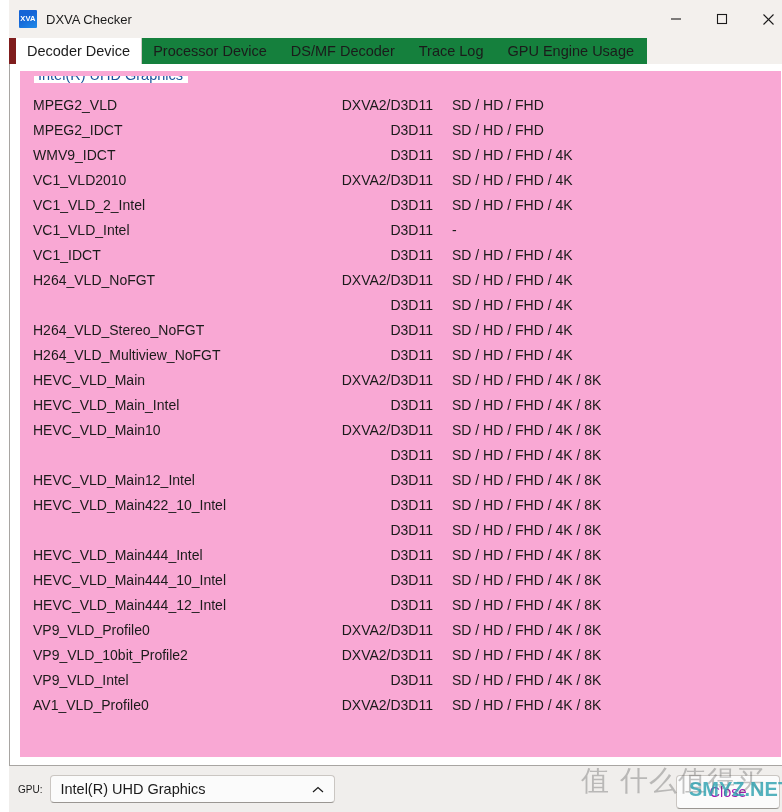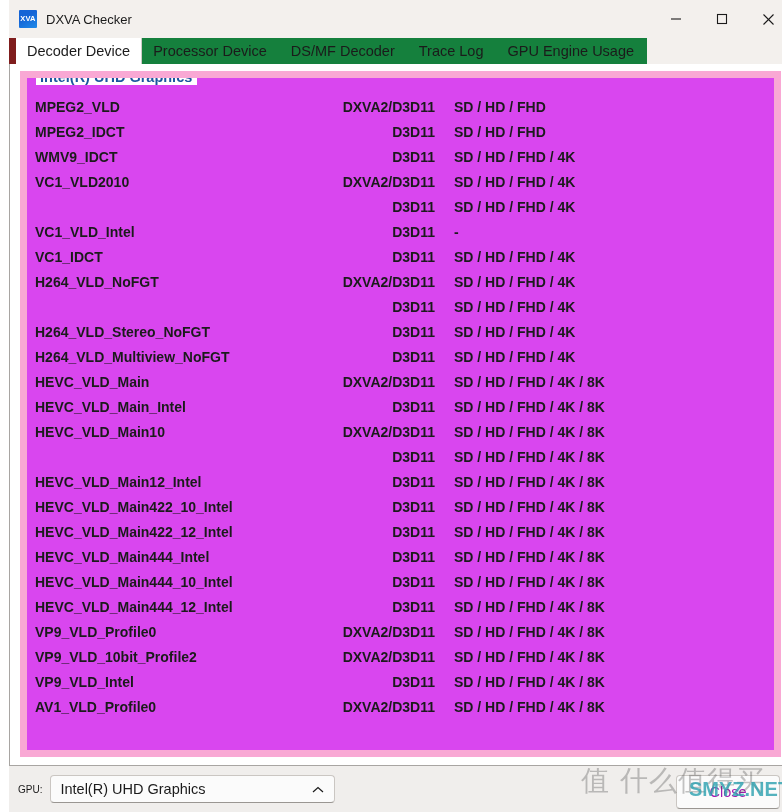--- a/index.html
+++ b/index.html
@@ -129,24 +129,23 @@
     margin: 0;
     position: relative;
     overflow: hidden;
   }
   .panel {
     position: absolute;
     left: 10px;
     top: 7px;
     right: 9px;
     bottom: 8px;
-    border: 7px solid #f9a8d4;
-    background: #d946ef;
+    border: 5px solid #f9a8d4;
+    background: #f9a8d4;
     overflow: hidden;
-    font-weight: bold;
   }
   .group-legend {
     position: absolute;
     left: 9px;
     top: -9px;
     background: #ffffff;
     padding: 0 5px 0 4px;
     font-size: 14.5px;
     color: #19559e;
     white-space: nowrap;
@@ -351,20 +350,21 @@
             <div class="c-name">WMV9_IDCT</div>
             <div class="c-api">D3D11</div>
             <div class="c-res">SD / HD / FHD / 4K</div>
           </div>
           <div class="row">
             <div class="c-name">VC1_VLD2010</div>
             <div class="c-api">DXVA2/D3D11</div>
             <div class="c-res">SD / HD / FHD / 4K</div>
           </div>
           <div class="row">
+            <div class="c-name">VC1_VLD_2_Intel</div>
             <div class="c-api">D3D11</div>
             <div class="c-res">SD / HD / FHD / 4K</div>
           </div>
           <div class="row">
             <div class="c-name">VC1_VLD_Intel</div>
             <div class="c-api">D3D11</div>
             <div class="c-res">-</div>
           </div>
           <div class="row">
             <div class="c-name">VC1_IDCT</div>
@@ -413,21 +413,20 @@
             <div class="c-name">HEVC_VLD_Main12_Intel</div>
             <div class="c-api">D3D11</div>
             <div class="c-res">SD / HD / FHD / 4K / 8K</div>
           </div>
           <div class="row">
             <div class="c-name">HEVC_VLD_Main422_10_Intel</div>
             <div class="c-api">D3D11</div>
             <div class="c-res">SD / HD / FHD / 4K / 8K</div>
           </div>
           <div class="row">
-            <div class="c-name">HEVC_VLD_Main422_12_Intel</div>
             <div class="c-api">D3D11</div>
             <div class="c-res">SD / HD / FHD / 4K / 8K</div>
           </div>
           <div class="row">
             <div class="c-name">HEVC_VLD_Main444_Intel</div>
             <div class="c-api">D3D11</div>
             <div class="c-res">SD / HD / FHD / 4K / 8K</div>
           </div>
           <div class="row">
             <div class="c-name">HEVC_VLD_Main444_10_Intel</div>

